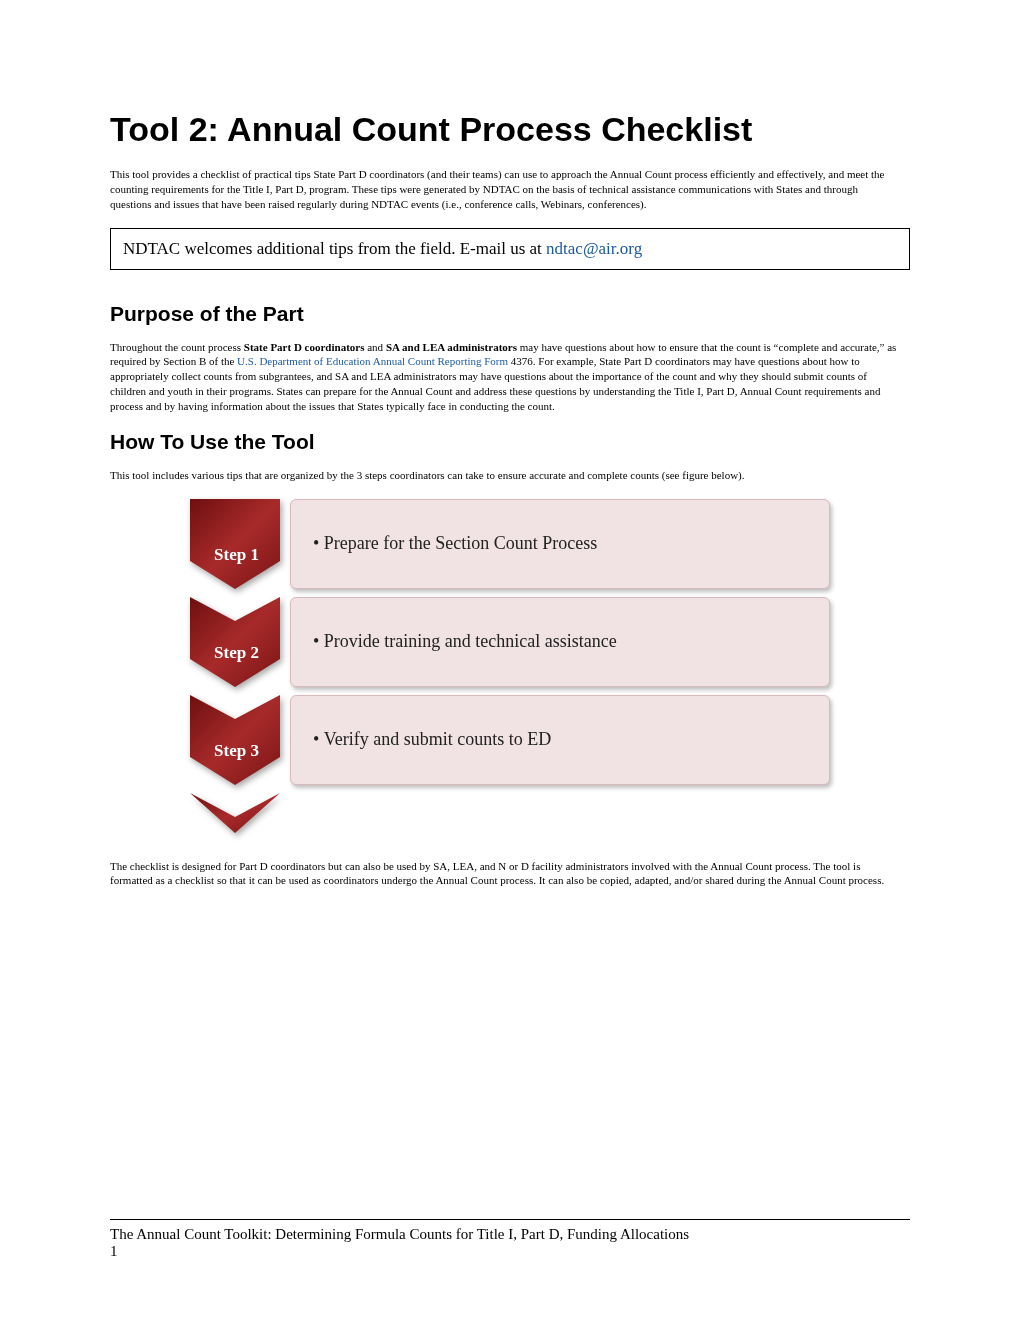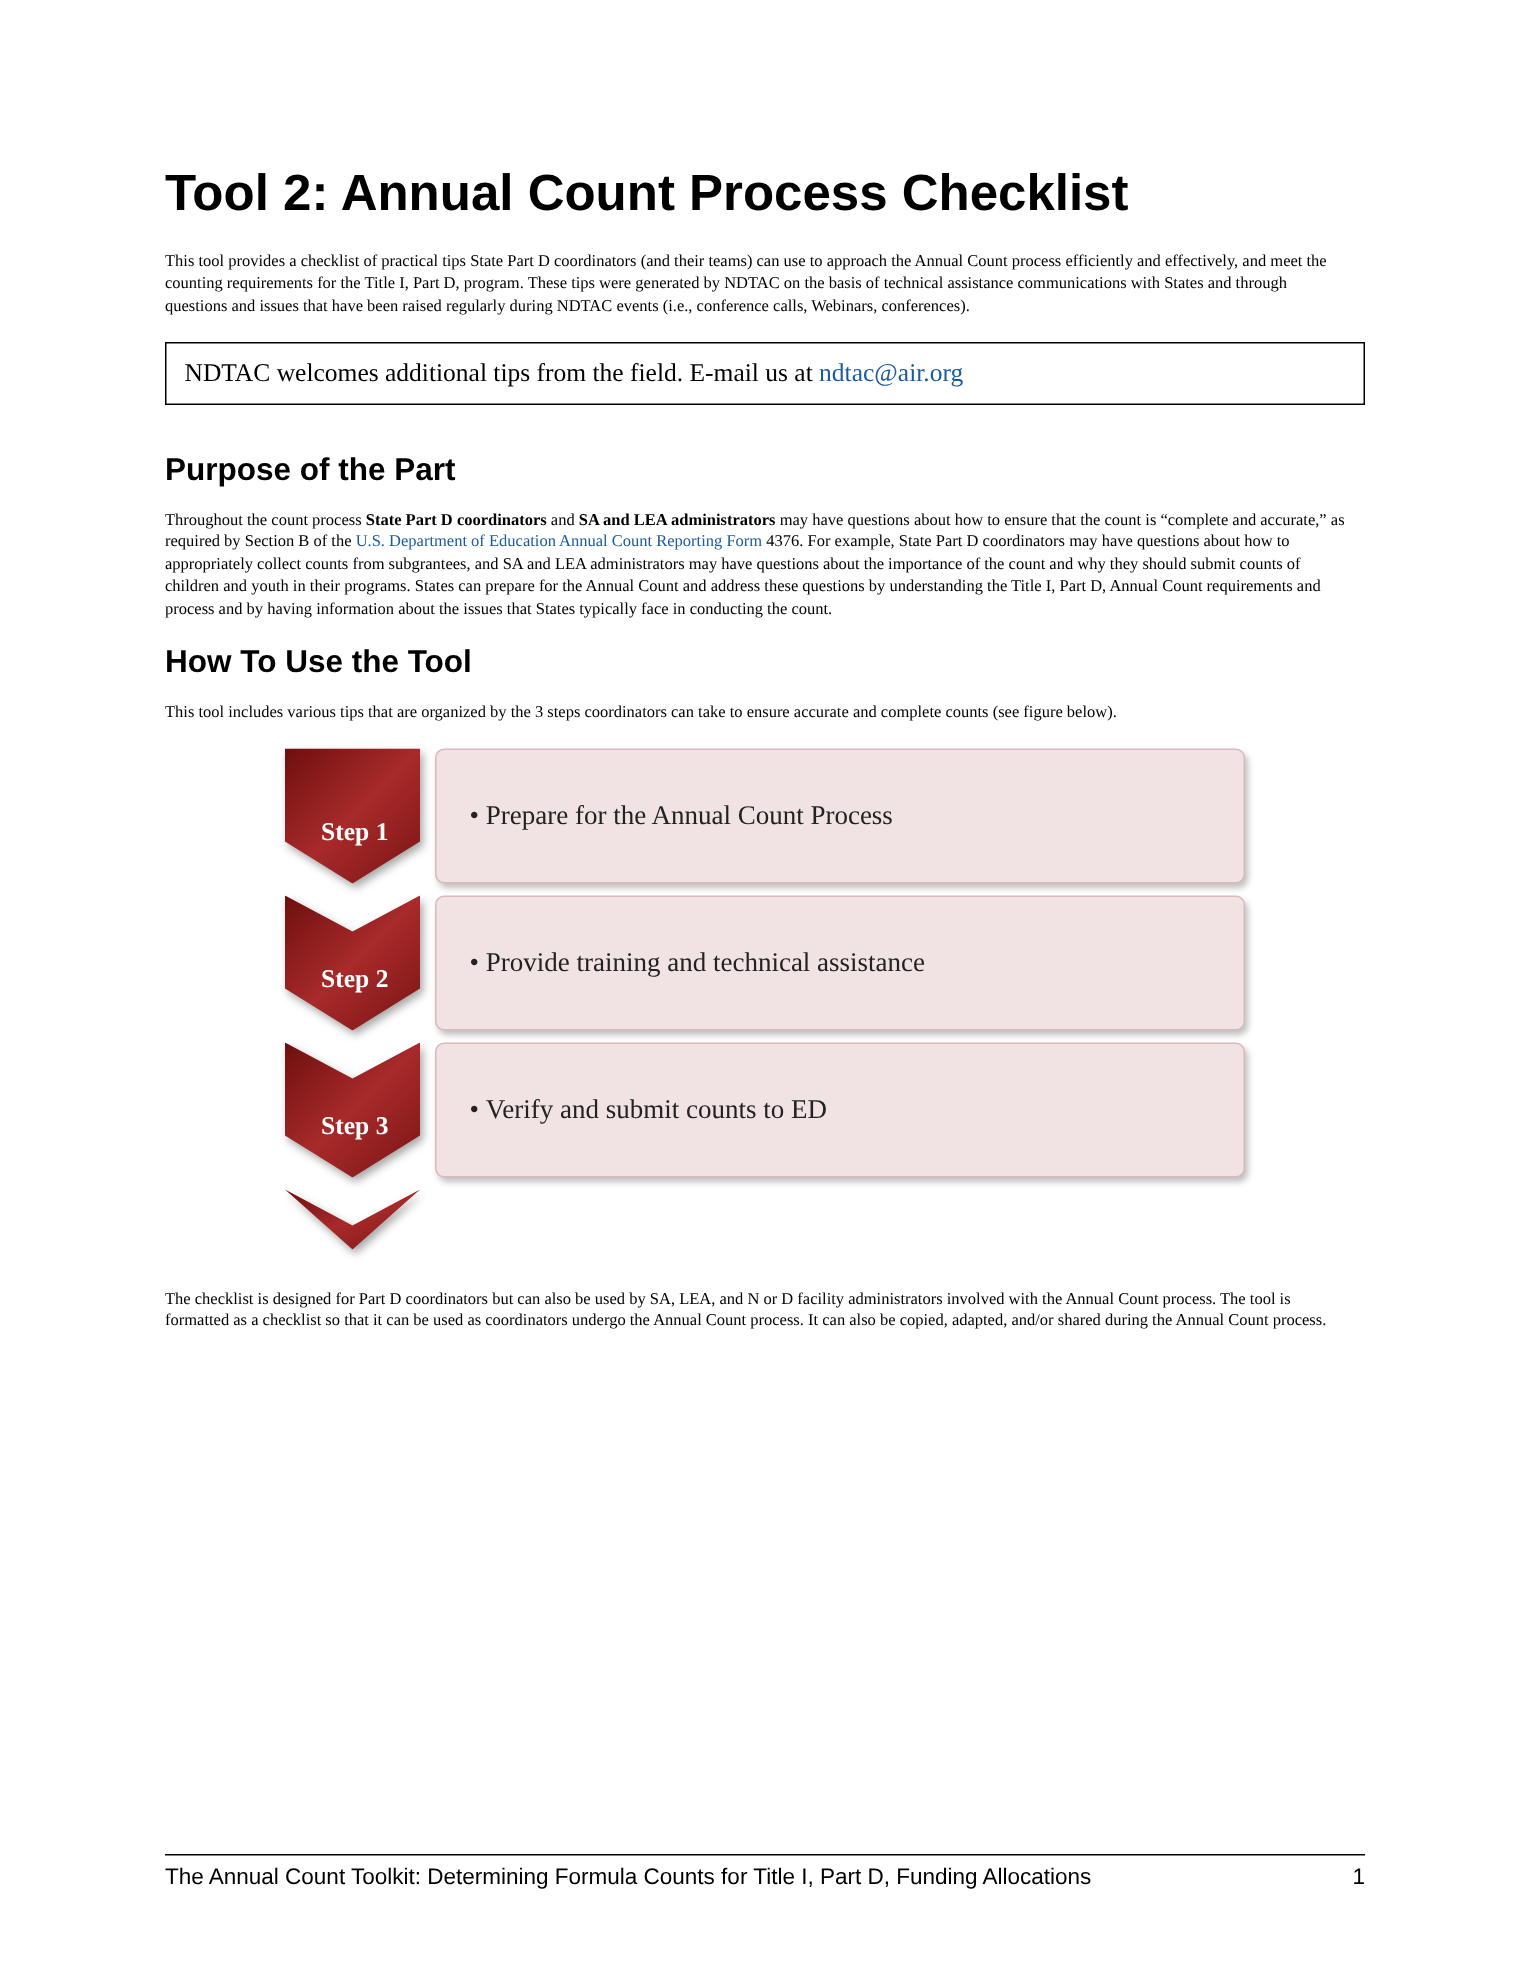--- a/index.html
+++ b/index.html
@@ -98,23 +98,24 @@
     right: 110px;
     bottom: 60px;
   }
   .footer-rule {
     border: none;
     border-top: 1.5px solid #000;
     margin: 0 0 6px 0;
   }
   .footer-line {
     display: flex;
-    justify-content: space-between;
-    font-family: Liberation Sans, sans-serif;
+    justify-content: flex-start;
+    font-family: Liberation Serif, serif;
     font-size: 15px;
+    flex-direction: column;
   }
 </style>
 </head>
 <body>
 
 <div class="page">
 
   <h1 class="title">Tool 2: Annual Count Process Checklist</h1>
 
   <p class="body">This tool provides a checklist of practical tips State Part D coordinators (and their teams) can use to approach the Annual Count process efficiently and effectively, and meet the counting requirements for the Title I, Part D, program. These tips were generated by NDTAC on the basis of technical assistance communications with States and through questions and issues that have been raised regularly during NDTAC events (i.e., conference calls, Webinars, conferences).</p>
@@ -144,21 +145,21 @@
               <stop offset="0.5" stop-color="#a82a2a"></stop>
               <stop offset="1" stop-color="#7a1414"></stop>
             </linearGradient>
           </defs>
           <polygon points="0,0 90,0 90,62 45,90 0,62" fill="url(#g1)"></polygon>
         </svg>
         <div class="chevron-label">Step 1</div>
       </div>
       <div class="step-box">
         <span>•&nbsp;</span>
-          <span>Prepare for the Annual Count Process</span>
+          <span>Prepare for the Section Count Process</span>
       </div>
     </div>
 
     <div class="step-row">
       <div class="chevron">
         <svg width="90" height="90" viewBox="0 0 90 90">
           <polygon points="0,0 45,24 90,0 90,62 45,90 0,62" fill="url(#g1)"></polygon>
         </svg>
         <div class="chevron-label">Step 2</div>
       </div>

